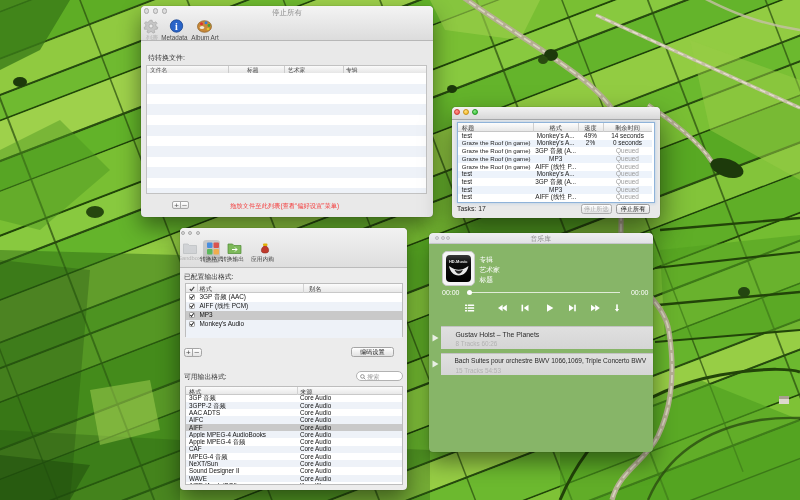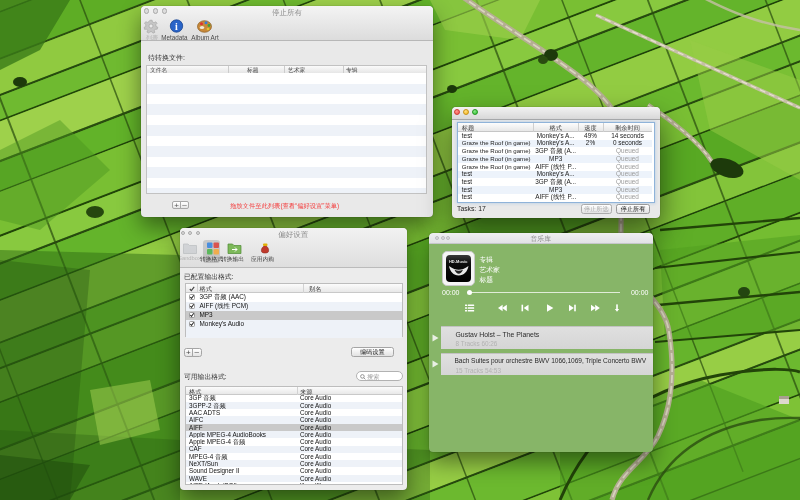--- a/index.html
+++ b/index.html
@@ -221,21 +221,20 @@
  <div class="abs" style="left:5.5px;top:98px;font-size:6.8px;color:#222;">Tasks: 17</div>
  <div class="abs ct" style="left:129px;top:97.5px;width:31.5px;height:9.5px;background:linear-gradient(#fff,#e2e2e2);border:1px solid #ababab;border-radius:2.5px;box-sizing:border-box;font-size:6.2px;line-height:7.5px;color:#aaa;">停止所选</div>
  <div class="abs ct" style="left:164.5px;top:97.5px;width:34px;height:9.5px;background:linear-gradient(#fff,#e2e2e2);border:1px solid #999;border-radius:2.5px;box-sizing:border-box;font-size:6.2px;line-height:7.5px;color:#222;">停止所有</div>
 </div>
 
 <div class="win" style="left:179.5px;top:228px;width:227.5px;height:262px;background:#ececec;">
  <div class="tbar" style="height:38.5px;background:linear-gradient(#f2f2f2,#dedede);border-bottom:1px solid #bbb;">
   <div class="tl" style="left:1.3px;top:2.6px;width:4.6px;height:4.6px;background:#dcdcdc;border:1px solid #a9a9a9;"></div>
   <div class="tl" style="left:8.3px;top:2.6px;width:4.6px;height:4.6px;background:#dcdcdc;border:1px solid #a9a9a9;"></div>
   <div class="tl" style="left:16.3px;top:2.6px;width:4.6px;height:4.6px;background:#dcdcdc;border:1px solid #a9a9a9;"></div>
-  <div class="abs ct" style="left:0;right:0;top:1.5px;font-size:7.5px;color:#8c8c8c;">偏好设置</div>
   <div class="abs" style="left:23.5px;top:11.5px;width:17px;height:23px;background:rgba(0,0,0,.14);border-radius:3px;"></div>
   <svg class="abs" style="left:2px;top:12.5px" width="95" height="14" viewBox="0 0 95 14">
    <g opacity=".5">
             <path d="M1.5,3 L6,3 L7.5,4.5 L14.5,4.5 L14.5,12.5 L1.5,12.5 Z" fill="#b9bec4" stroke="#8e9499" stroke-width=".7"></path>
           </g>
    <g>
             <rect x="25" y="1.5" width="5.5" height="5.5" rx="1" fill="#4a8ede"></rect>
             <rect x="31.5" y="1.5" width="5.5" height="5.5" rx="1" fill="#d9534f"></rect>
             <rect x="25" y="8" width="5.5" height="5.5" rx="1" fill="#5cb85c"></rect>
             <rect x="31.5" y="8" width="5.5" height="5.5" rx="1" fill="#f0ad4e"></rect>

